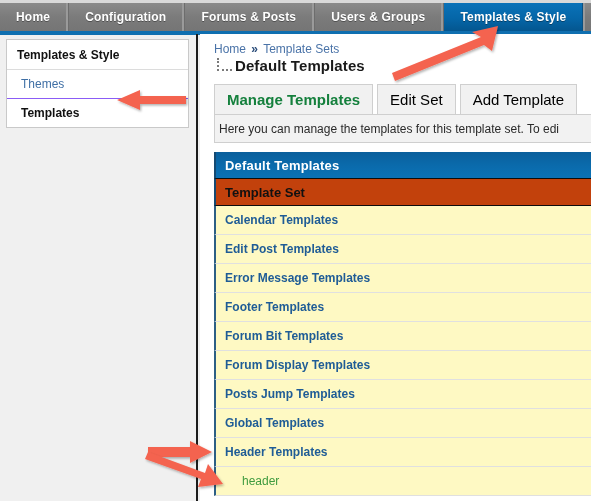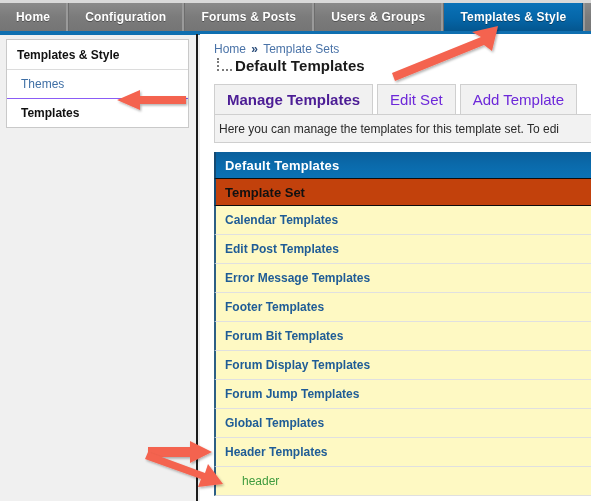--- a/index.html
+++ b/index.html
@@ -112,27 +112,27 @@
     display:flex;align-items:stretch;
   }
   .tabbtn{
     display:flex;align-items:center;
     padding:0 12px;
     font-size:15px;
     background:#f1f1f1;
     border:1px solid #cfcfcf;
     border-bottom:none;
     margin-right:4px;
-    color:#6d28d9;
+    color:#000000;
     white-space:nowrap;
     cursor:pointer;
     box-sizing:border-box;
   }
   .tabbtn.active{
-    font-weight:bold;color:#4c1d95;
+    font-weight:bold;color:#15803d;
     background:#f1f1f1;
     border-color:#cfcfcf;
   }
 
   .descbox{
     position:absolute;left:14px;top:80px;right:0;height:29px;
     background:#f2f2f2;
     border:1px solid #cfcfcf;
     border-right:none;
     box-sizing:border-box;
@@ -271,21 +271,21 @@
       <div class="t-row">
           <span class="cat">Footer Templates</span>
         </div>
       <div class="t-row">
           <span class="cat">Forum Bit Templates</span>
         </div>
       <div class="t-row">
           <span class="cat">Forum Display Templates</span>
         </div>
       <div class="t-row">
-          <span class="cat">Forum Jump Templates</span>
+          <span class="cat">Posts Jump Templates</span>
         </div>
       <div class="t-row">
           <span class="cat">Global Templates</span>
         </div>
       <div class="t-row">
           <span class="cat">Header Templates</span>
         </div>
       <div class="t-row child">
           <span class="cat">header</span>
         </div>

